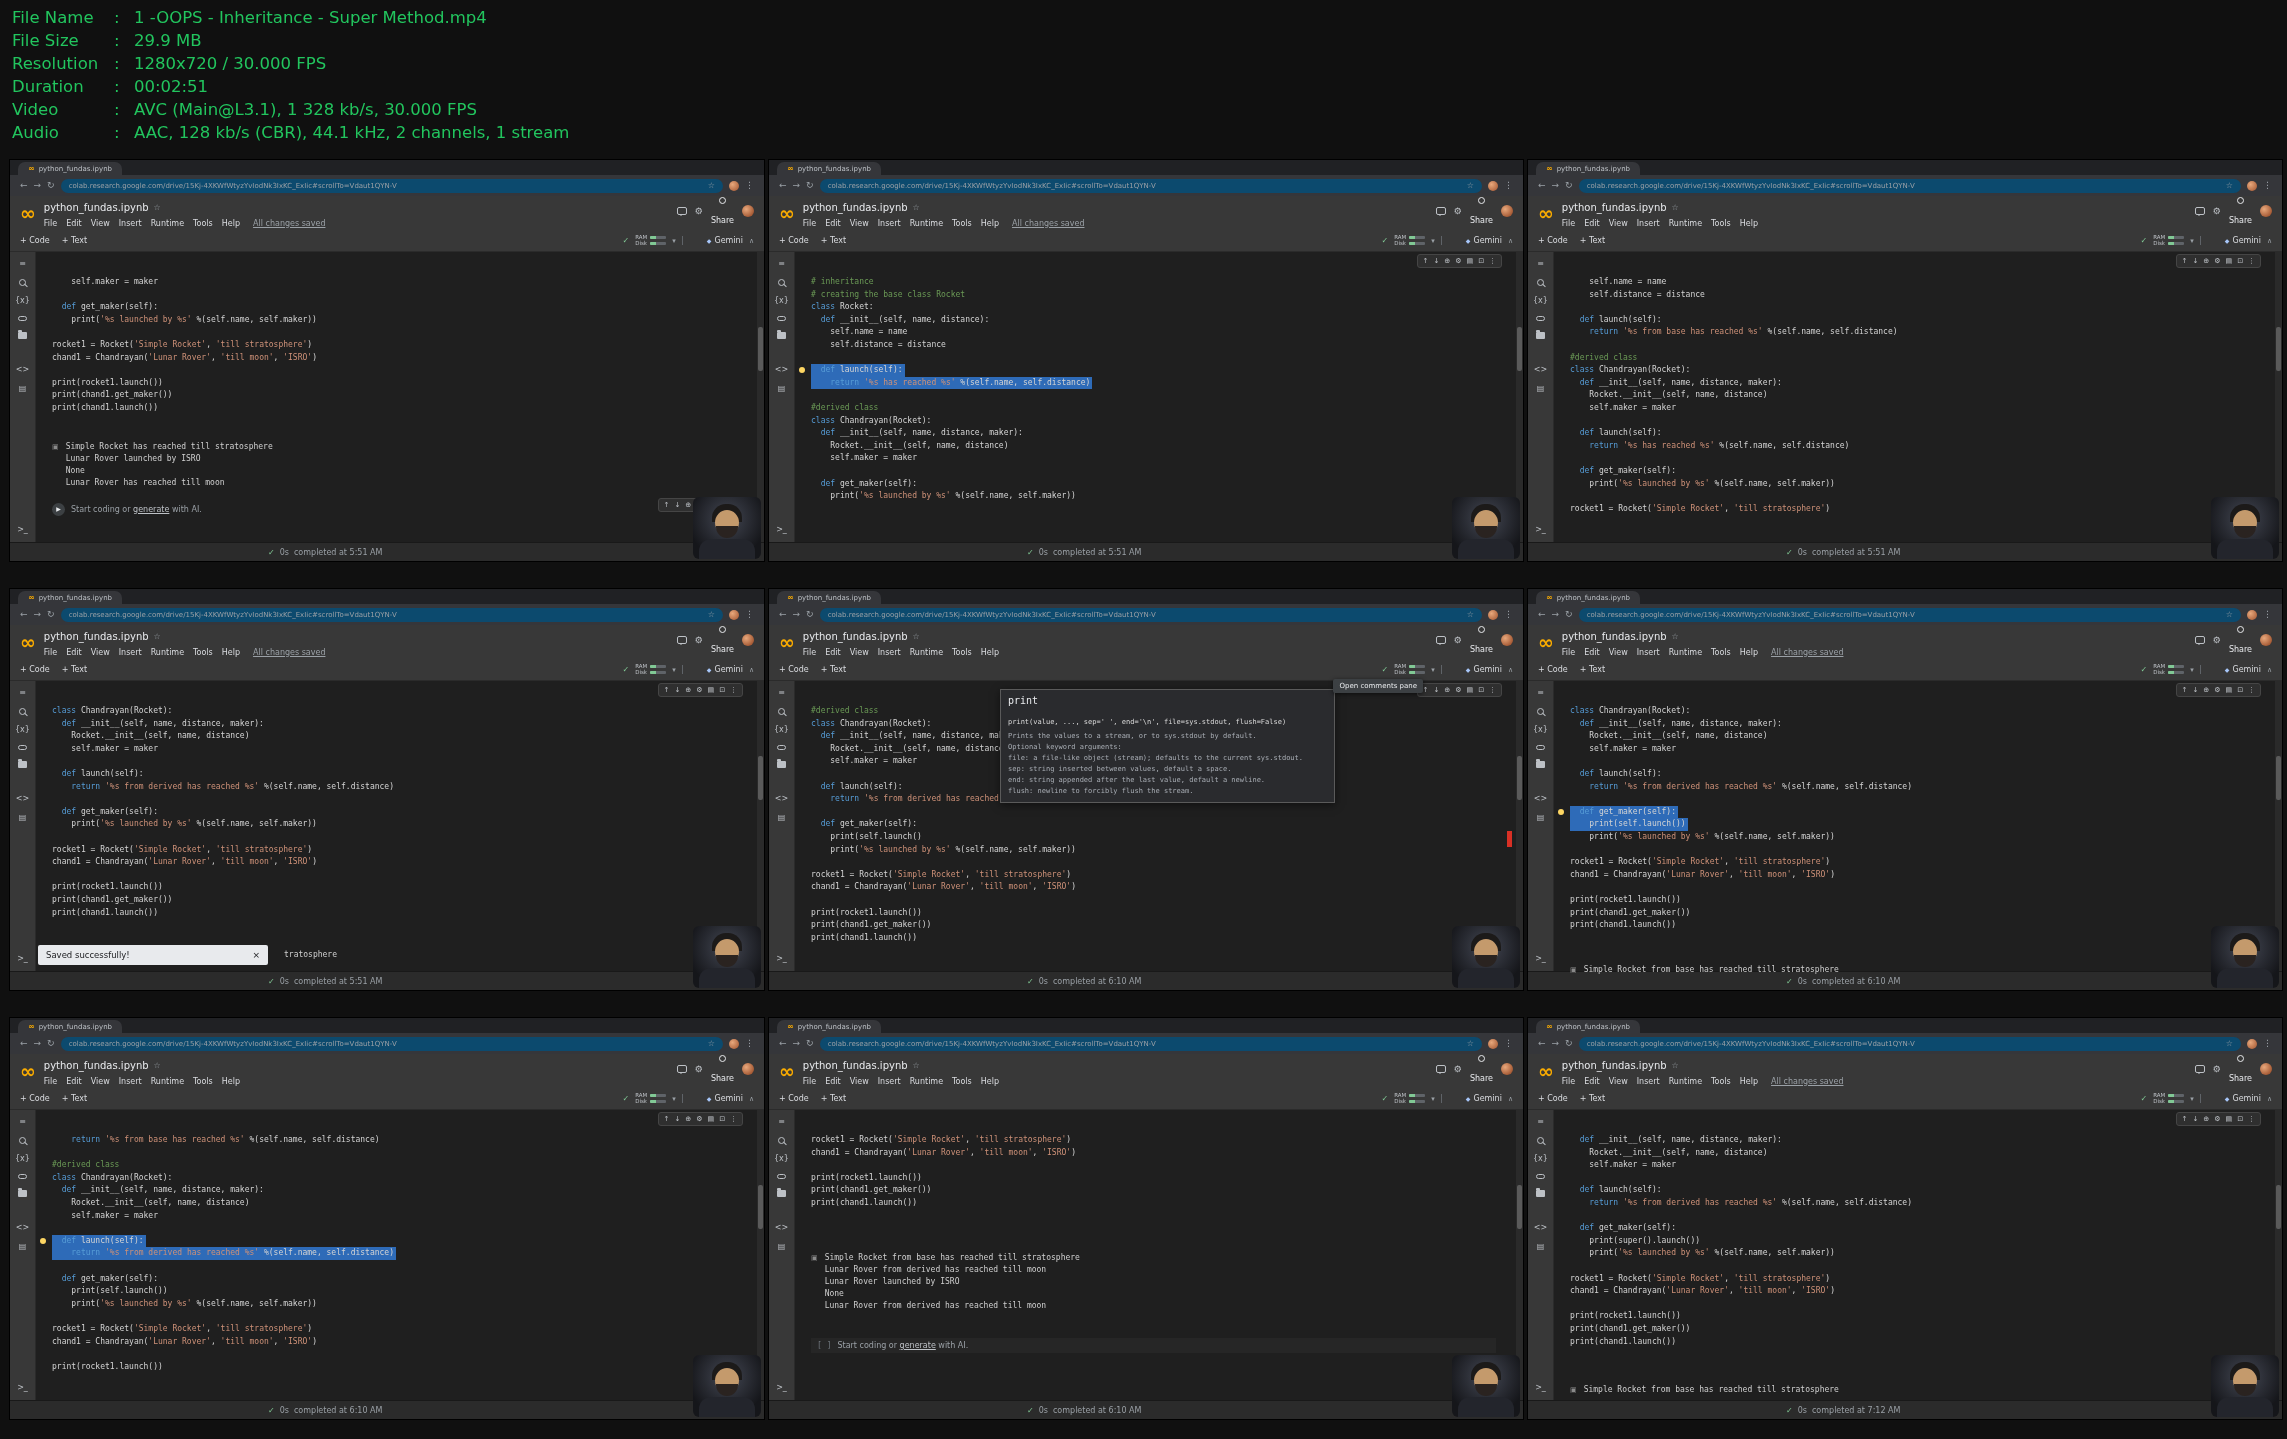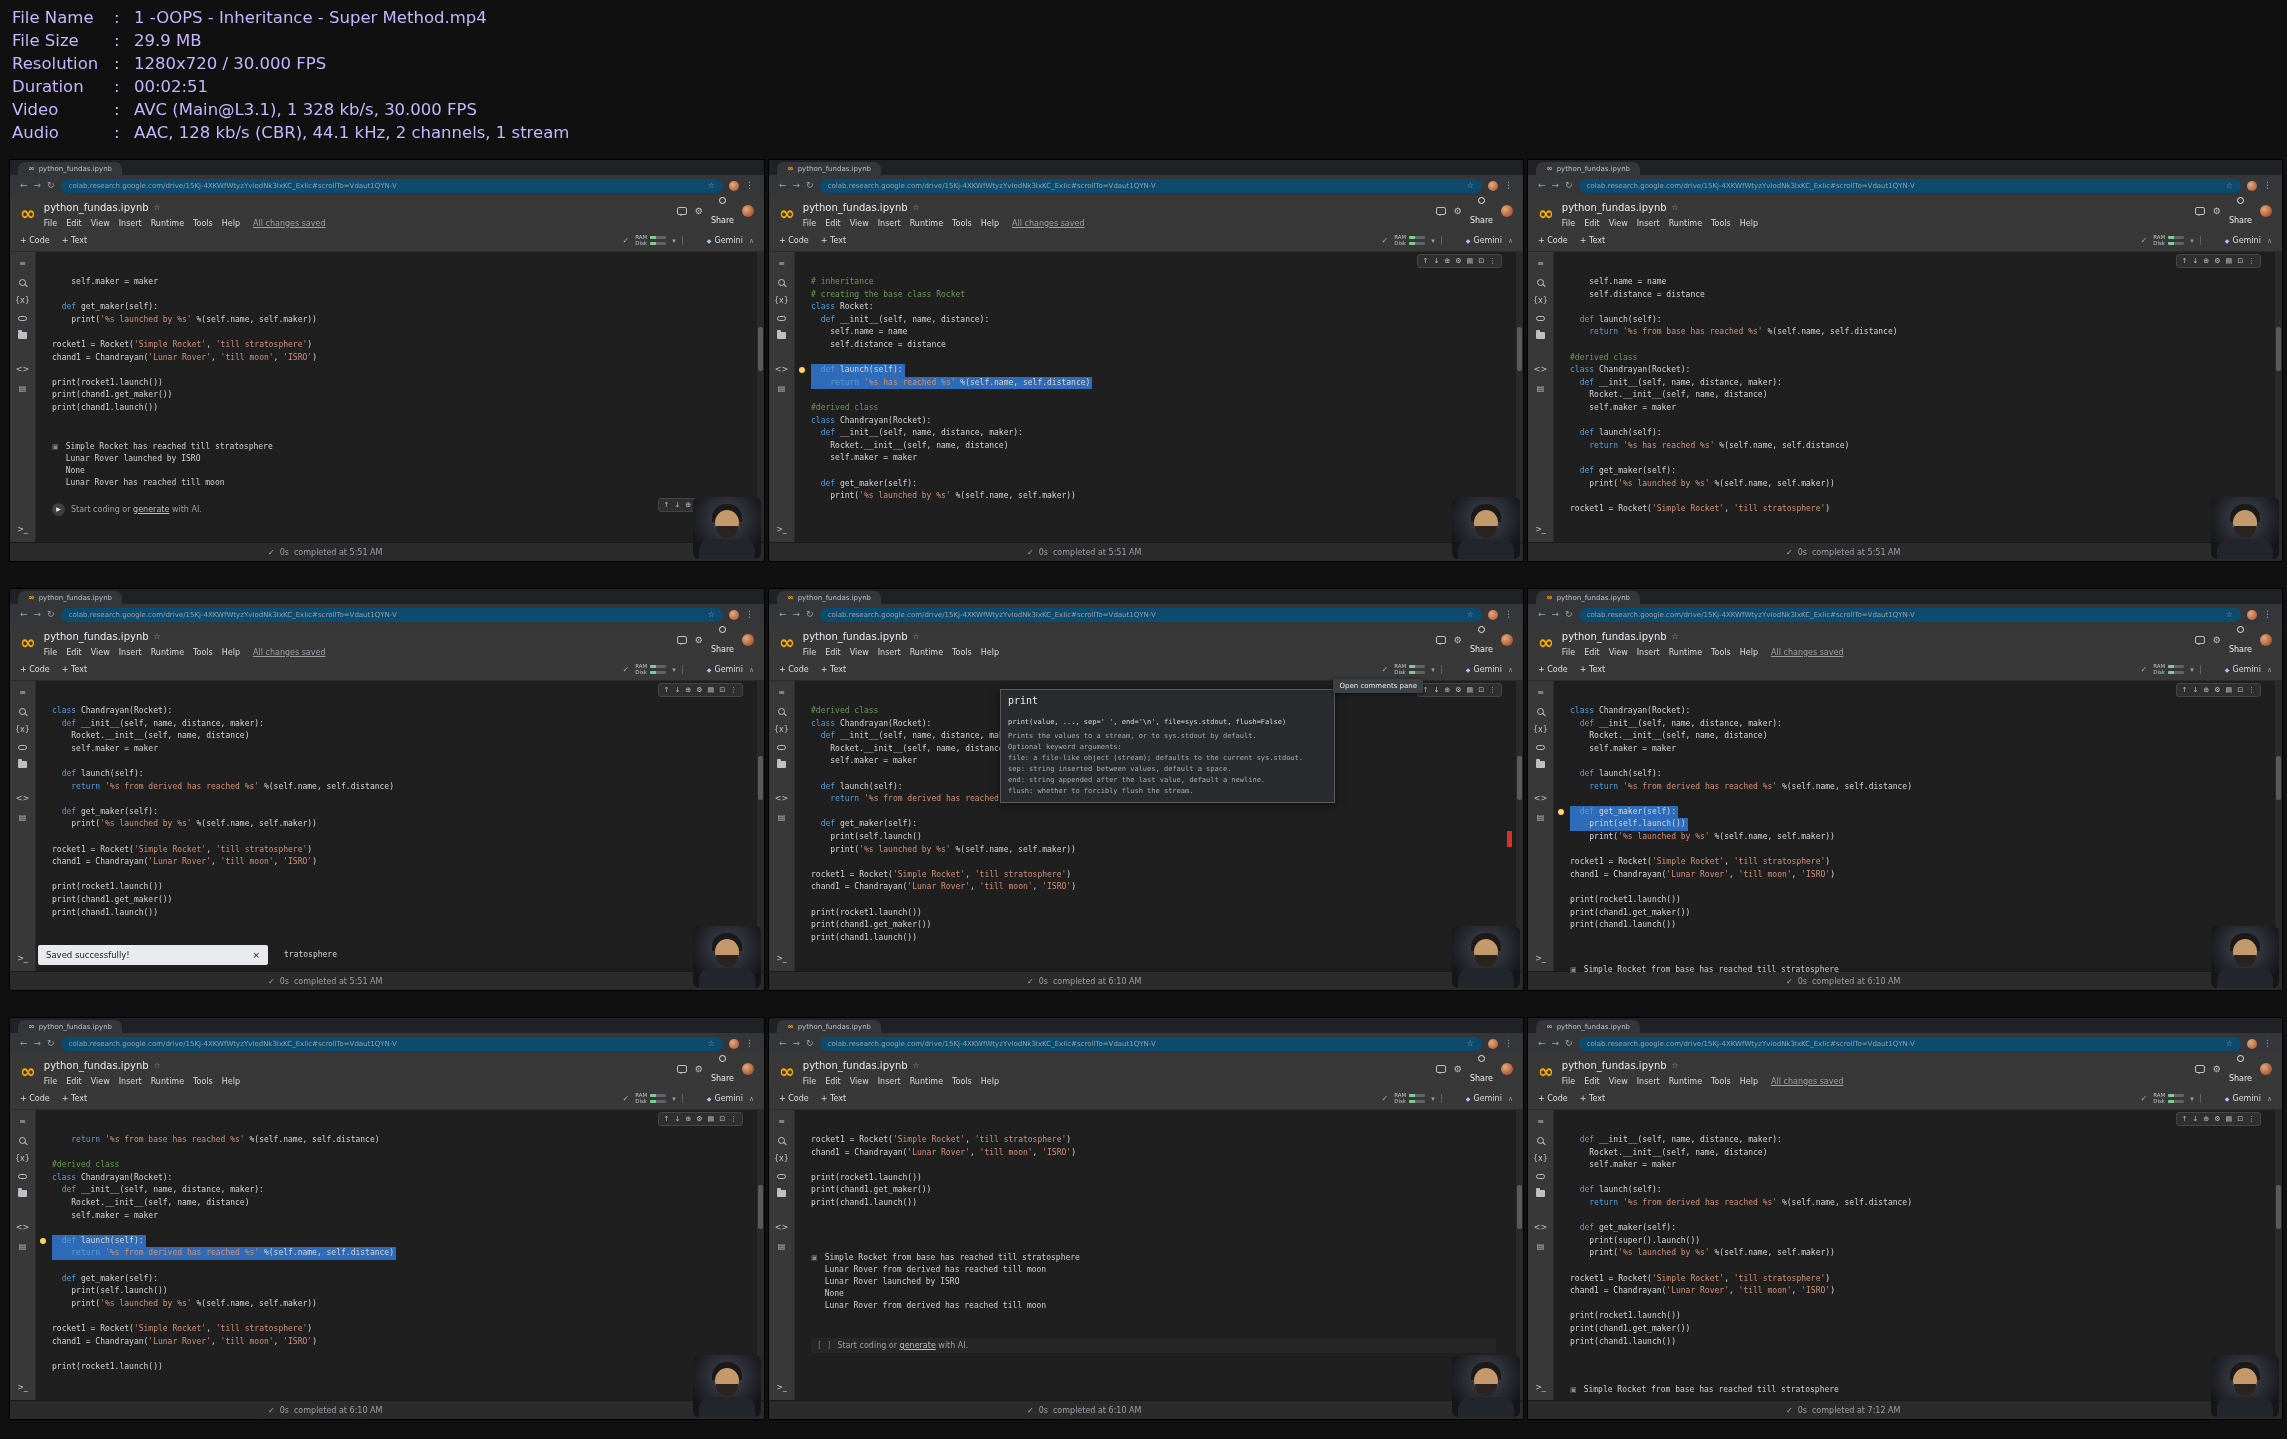--- a/index.html
+++ b/index.html
@@ -1,18 +1,18 @@
 <!DOCTYPE html>
 <html><head>
 <meta charset="utf-8">
 <style>
 *{box-sizing:border-box;margin:0;padding:0;}
 html,body{width:2287px;height:1439px;}
 body{background:#101010;font-family:"DejaVu Sans","Liberation Sans",sans-serif;position:relative;overflow:hidden;}
-.meta{position:absolute;left:12px;top:6px;color:#c4b5fd;font-size:16.5px;}
+.meta{position:absolute;left:12px;top:6px;color:#22c55e;font-size:16.5px;}
 .mrow{display:flex;line-height:23px;}
 .mlabel{width:102px;}
 .mcolon{width:20px;}
 .grid{position:absolute;left:10px;top:160px;display:grid;grid-template-columns:repeat(3,754px);grid-auto-rows:401px;column-gap:5px;row-gap:28px;}
 .frame{position:relative;background:#202124;display:flex;flex-direction:column;overflow:hidden;box-shadow:0 0 0 1px #000;}
 .tabbar{flex:0 0 15px;background:#202124;display:flex;align-items:flex-end;padding-left:8px;}
 .tab{background:#35363a;border-radius:7px 7px 0 0;height:13px;display:flex;align-items:center;padding:0 10px;gap:4px;}
 .favicon{color:#f9ab00;font-size:8px;font-weight:bold;line-height:1;}
 .tabtitle{font-size:7px;color:#bdc1c6;white-space:nowrap;}
 .addrbar{flex:0 0 21px;background:#35363a;display:flex;align-items:center;gap:6px;padding:0 10px;}
@@ -789,21 +789,21 @@
 
           <div class="doctip">
             <div class="tt">print</div>
             <div class="tsig">print(value, ..., sep=' ', end='\n', file=sys.stdout, flush=False)</div>
             <div class="tbody">
                   <div>Prints the values to a stream, or to sys.stdout by default.</div>
                   <div>Optional keyword arguments:</div>
                   <div>file:  a file-like object (stream); defaults to the current sys.stdout.</div>
                   <div>sep:   string inserted between values, default a space.</div>
                   <div>end:   string appended after the last value, default a newline.</div>
-                  <div>flush: whether to forcibly flush the stream.</div>
+                  <div>flush: newline to forcibly flush the stream.</div>
                 </div>
           </div>
 
           <span class="redmark"></span>
         </div>
         <div class="c-scroll">
               <span class="thumb"></span>
             </div>
       </div>
       <div class="tip2">Open comments pane</div>

